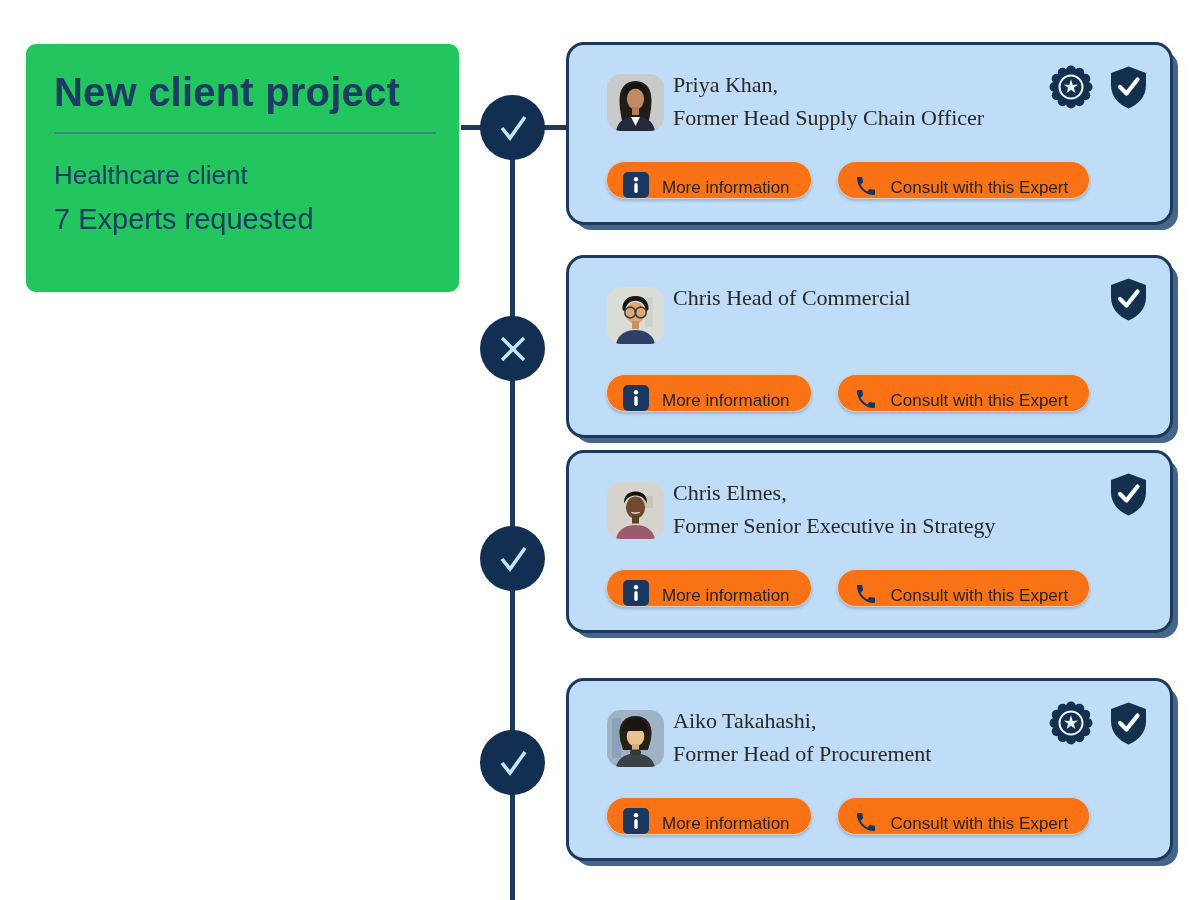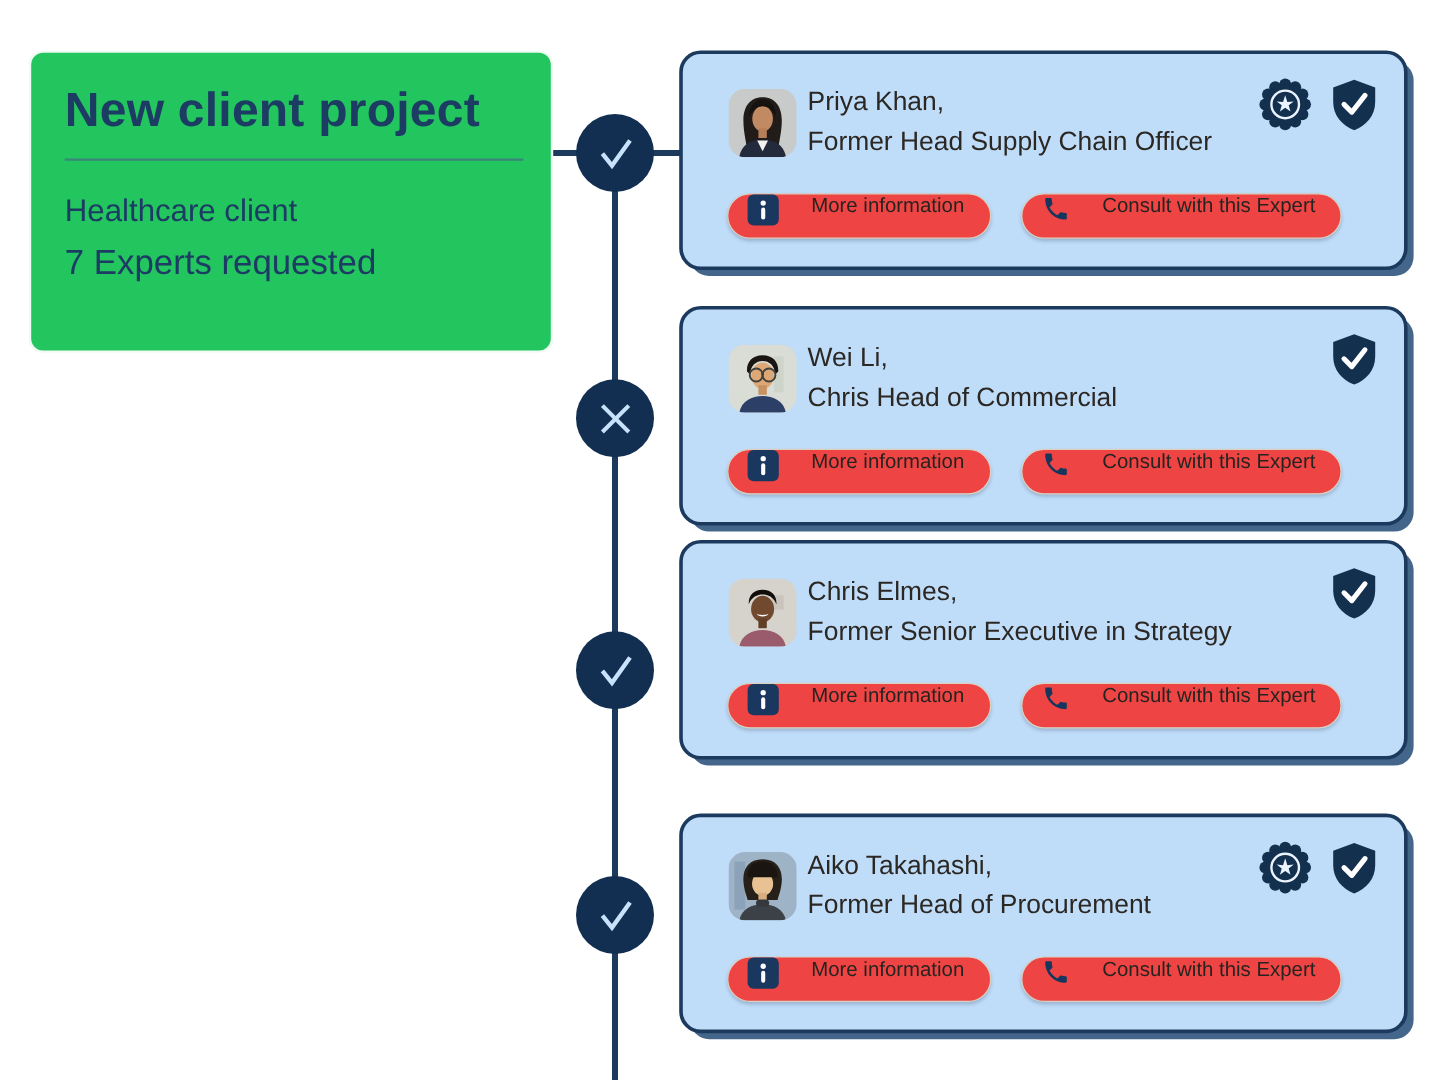--- a/index.html
+++ b/index.html
@@ -54,31 +54,31 @@
     background:#bfdcf9;border:3px solid #1c3a5e;border-radius:18px;
     box-shadow:7px 7px 0 -2px #44668a;
   }
   .avatar{
     position:absolute;left:38px;top:29px;width:57px;height:57px;border-radius:14px;
     overflow:hidden;
   }
   .avatar svg{display:block;}
   .expert-text{
     position:absolute;left:104px;top:23px;font-size:22px;line-height:33px;
-    font-weight:500;color:#2b2723;
+    font-weight:500;color:#2b2723;font-family:Liberation Serif, serif;
   }
   .badge-row{
     position:absolute;top:19px;right:21px;display:flex;gap:14px;align-items:center;
   }
   .btn-row{
     position:absolute;left:37px;top:116px;display:flex;gap:25px;align-items:center;
   }
   .pill-btn{
-    display:flex;align-items:flex-start;gap:27px;height:38px;padding:0 21px 0 16px;
-    background:#ef4444;border:1px solid #d9d2c2;border-radius:19px;
+    display:flex;align-items:flex-end;gap:13px;height:38px;padding:0 21px 0 16px;
+    background:#f97316;border:1px solid #d9d2c2;border-radius:19px;
     font-family:inherit;font-size:17px;font-weight:500;color:#272320;cursor:pointer;
     box-shadow:0 2px 3px rgba(27,42,64,.22);white-space:nowrap;
   }
   .pill-btn svg{display:block;flex:none;}
   .info-chip{
     width:26px;height:26px;border-radius:5px;background:#1a3760;
     display:flex;align-items:center;justify-content:center;flex:none;
   }
 </style>
 </head>
@@ -188,21 +188,20 @@
         <path d="M28.5,9 C19.5,9 15,15 15.5,22.5 L18,25 C18.5,17.5 23,13.8 28.5,13.8 C34,13.8 38.5,17.5 39,25 L41.5,22.5 C42,15 37.5,9 28.5,9 Z" fill="#1a1512"></path>
         <rect x="25" y="34" width="7" height="8" fill="#c79162"></rect>
         <path d="M9,57 C11,47 19.5,43 28.5,43 C37.5,43 46,47 48,57 Z" fill="#2c3f66"></path>
         <circle cx="23.2" cy="25.5" r="5.4" fill="none" stroke="#42403b" stroke-width="1.6"></circle>
         <circle cx="33.8" cy="25.5" r="5.4" fill="none" stroke="#42403b" stroke-width="1.6"></circle>
         <line x1="28.6" y1="25" x2="28.4" y2="25" stroke="#42403b" stroke-width="1.6"></line>
         <path d="M27.4,24.6 L29.6,24.6" stroke="#42403b" stroke-width="1.4"></path>
       </svg>
     </div>
     <div class="expert-text">
-      <div>Wei Li,</div>
       <div>Chris Head of Commercial</div>
     </div>
     <div class="badge-row">
       <svg width="41" height="45" viewBox="0 0 41 45">
         <path d="M20.5,1.5 L38,8 V20 C38,31.5 30.5,39.5 20.5,43.5 C10.5,39.5 3,31.5 3,20 V8 Z" fill="#13304f"></path>
         <polyline points="12,22 18.5,28.5 29.5,14.5" fill="none" stroke="#ffffff" stroke-width="4.2" stroke-linecap="round" stroke-linejoin="round"></polyline>
       </svg>
     </div>
     <div class="btn-row">
       <button class="pill-btn">

